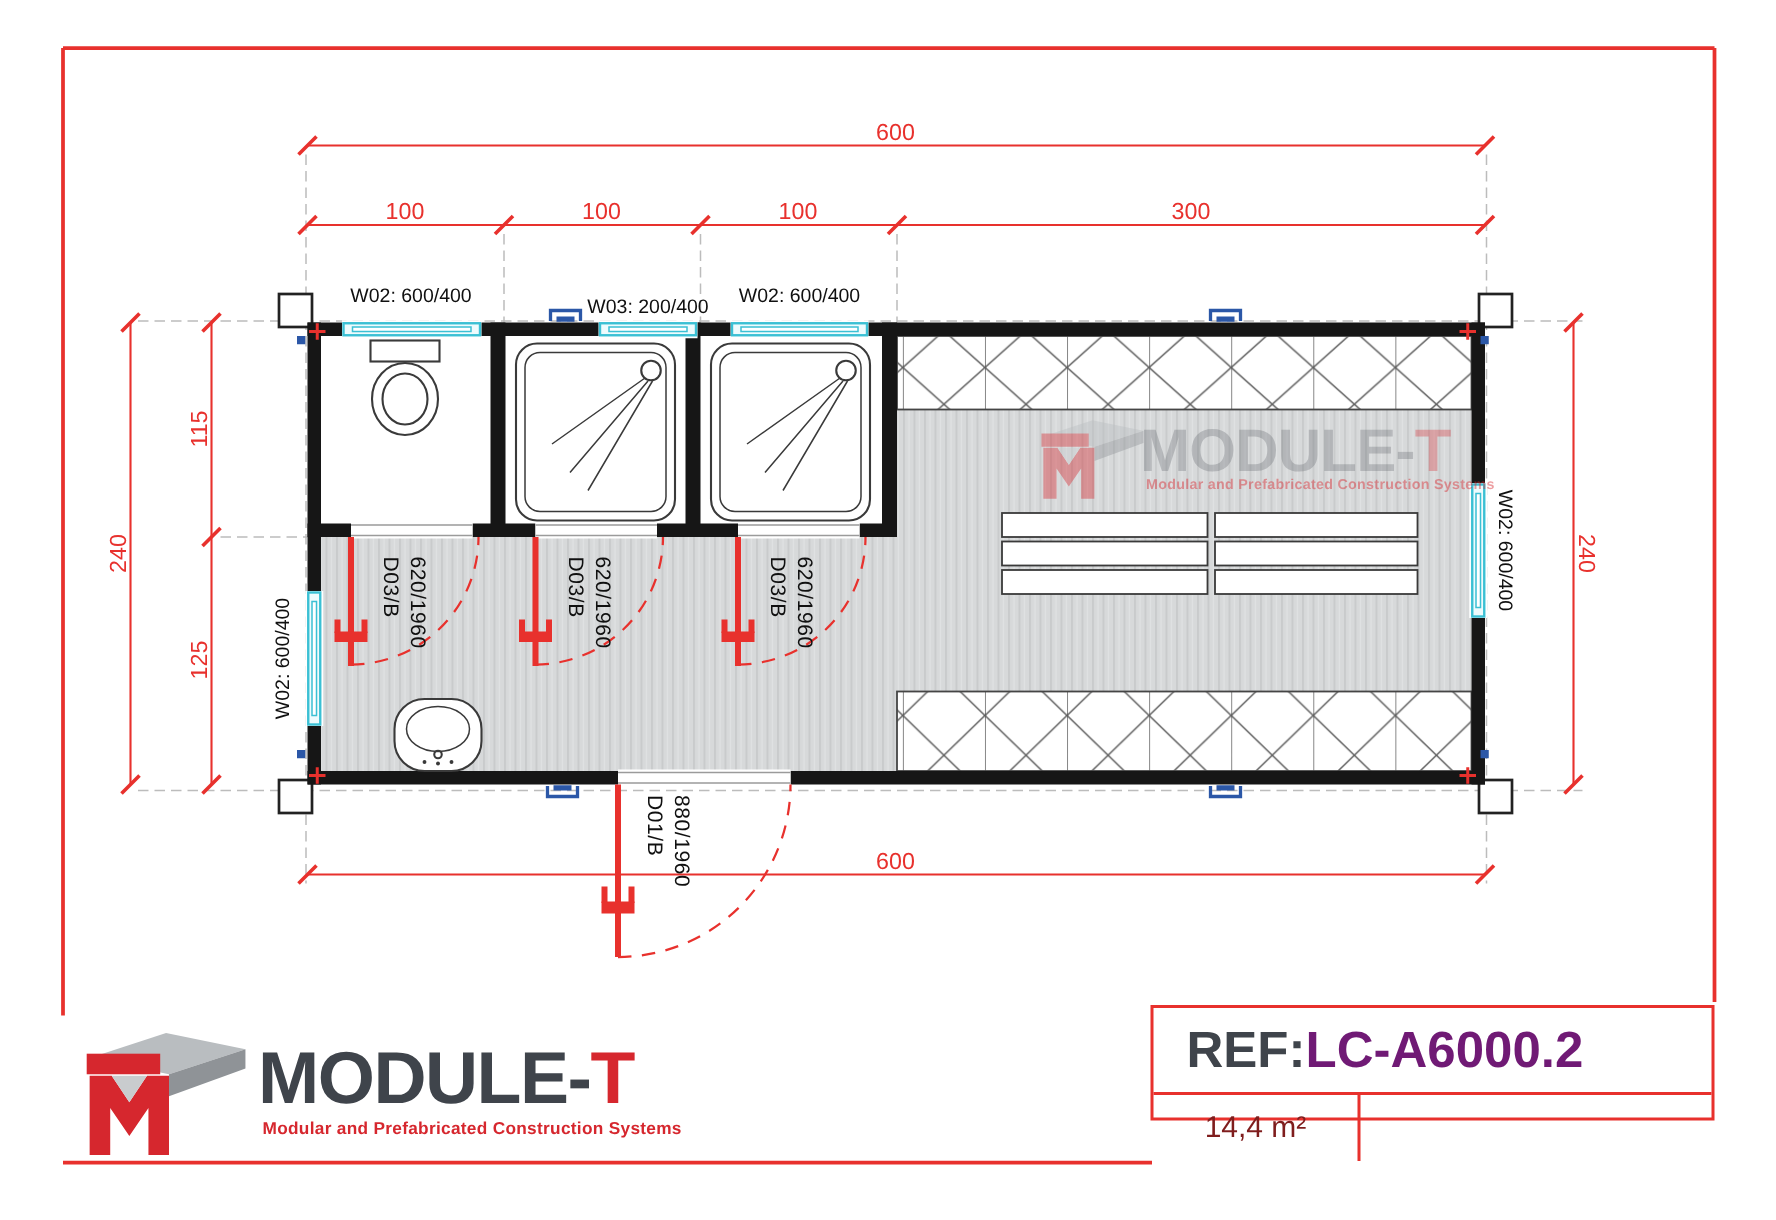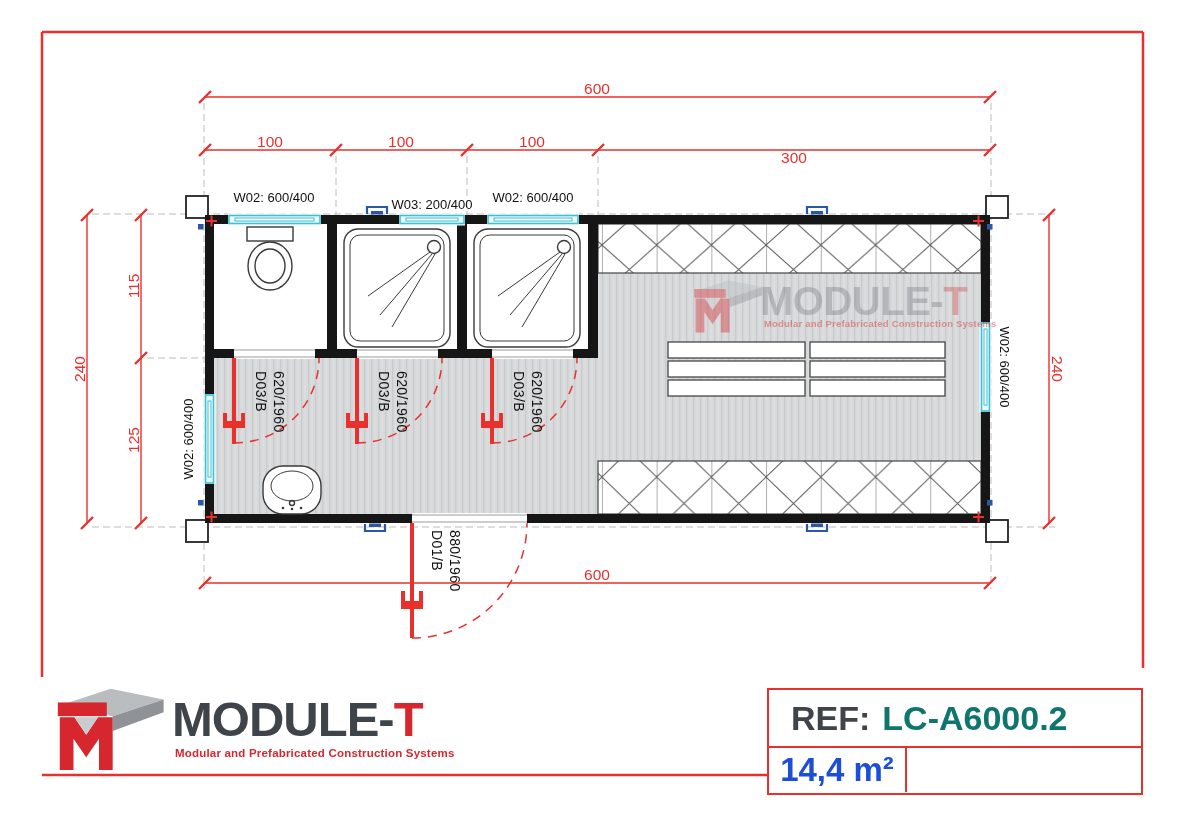--- a/index.html
+++ b/index.html
@@ -13,28 +13,28 @@
   .c{transform:translate(-50%,-50%)}
   .cr90{transform:translate(-50%,-50%) rotate(90deg)}
   .crn90{transform:translate(-50%,-50%) rotate(-90deg)}
   .og90{transform-origin:0 0;transform:rotate(90deg)}
   .wm-brand{font-size:40px;font-weight:bold;letter-spacing:-.5px;color:rgba(70,76,82,.25)}
   .wm-brand .t{color:rgba(214,39,46,.32)}
   .wm-tag{font-size:9.5px;font-weight:bold;color:rgba(214,39,46,.45);letter-spacing:.2px}
   .ft-brand{font-size:49px;font-weight:bold;color:#3f444b;letter-spacing:-1px}
   .ft-brand .t{color:#d6272e}
   .ft-tag{font-size:11.5px;font-weight:bold;color:#d6272e;letter-spacing:.2px}
-  .refbox{position:absolute;left:767px;top:688px;width:376px;height:107px;
+  .refbox{position:absolute;left:767px;top:670px;width:376px;height:77px;
           border:2.5px solid #e8312d;box-sizing:border-box;background:#fff}
   .ref-row1{height:58px;border-bottom:2.5px solid #e8312d;display:flex;align-items:center;
             padding-left:22px;font-size:34px;font-weight:bold;color:#3f444b;box-sizing:border-box}
-  .ref-row1 .val{color:#0f766e;margin-left:12px}
+  .ref-row1 .val{color:#701a75;margin-left:0}
   .ref-row2{display:flex;height:44px}
-  .cell{display:flex;align-items:center;justify-content:center;font-size:33px;
-        font-weight:bold;color:#1d4ed8;box-sizing:border-box}
+  .cell{display:flex;align-items:center;justify-content:center;font-size:20px;
+        font-weight:normal;color:#7f1d1d;box-sizing:border-box}
   .cell.a{width:138px;border-right:2.5px solid #e8312d}
   .cell.b{flex:1}
 </style>
 </head>
 <body>
 
 <svg class="plan" width="1184" height="813" viewBox="0 0 1184 813">
   <defs>
     <pattern id="floor" width="7" height="7" patternUnits="userSpaceOnUse">
       <rect width="7" height="7" fill="#d7d9da"></rect>
@@ -229,21 +229,21 @@
     <path d="M412 638 A115 115 0 0 0 527 523"></path>
   </g>
 
   <use href="#logomark" transform="translate(48,676) scale(0.98)"></use>
 </svg>
 
 <div class="lbl dim c" style="left:597px;top:89px">600</div>
 <div class="lbl dim c" style="left:270px;top:142px">100</div>
 <div class="lbl dim c" style="left:401px;top:142px">100</div>
 <div class="lbl dim c" style="left:532px;top:142px">100</div>
-<div class="lbl dim c" style="left:794px;top:158px">300</div>
+<div class="lbl dim c" style="left:794px;top:142px">300</div>
 <div class="lbl dim c" style="left:597px;top:575px">600</div>
 <div class="lbl dim crn90" style="left:80px;top:369px">240</div>
 <div class="lbl dim crn90" style="left:134px;top:286px">115</div>
 <div class="lbl dim crn90" style="left:134px;top:440px">125</div>
 <div class="lbl dim cr90" style="left:1057px;top:369px">240</div>
 
 <div class="lbl win c" style="left:274px;top:197px">W02: 600/400</div>
 <div class="lbl win c" style="left:432px;top:204px">W03: 200/400</div>
 <div class="lbl win c" style="left:533px;top:197px">W02: 600/400</div>
 <div class="lbl win crn90" style="left:188px;top:439px">W02: 600/400</div>

